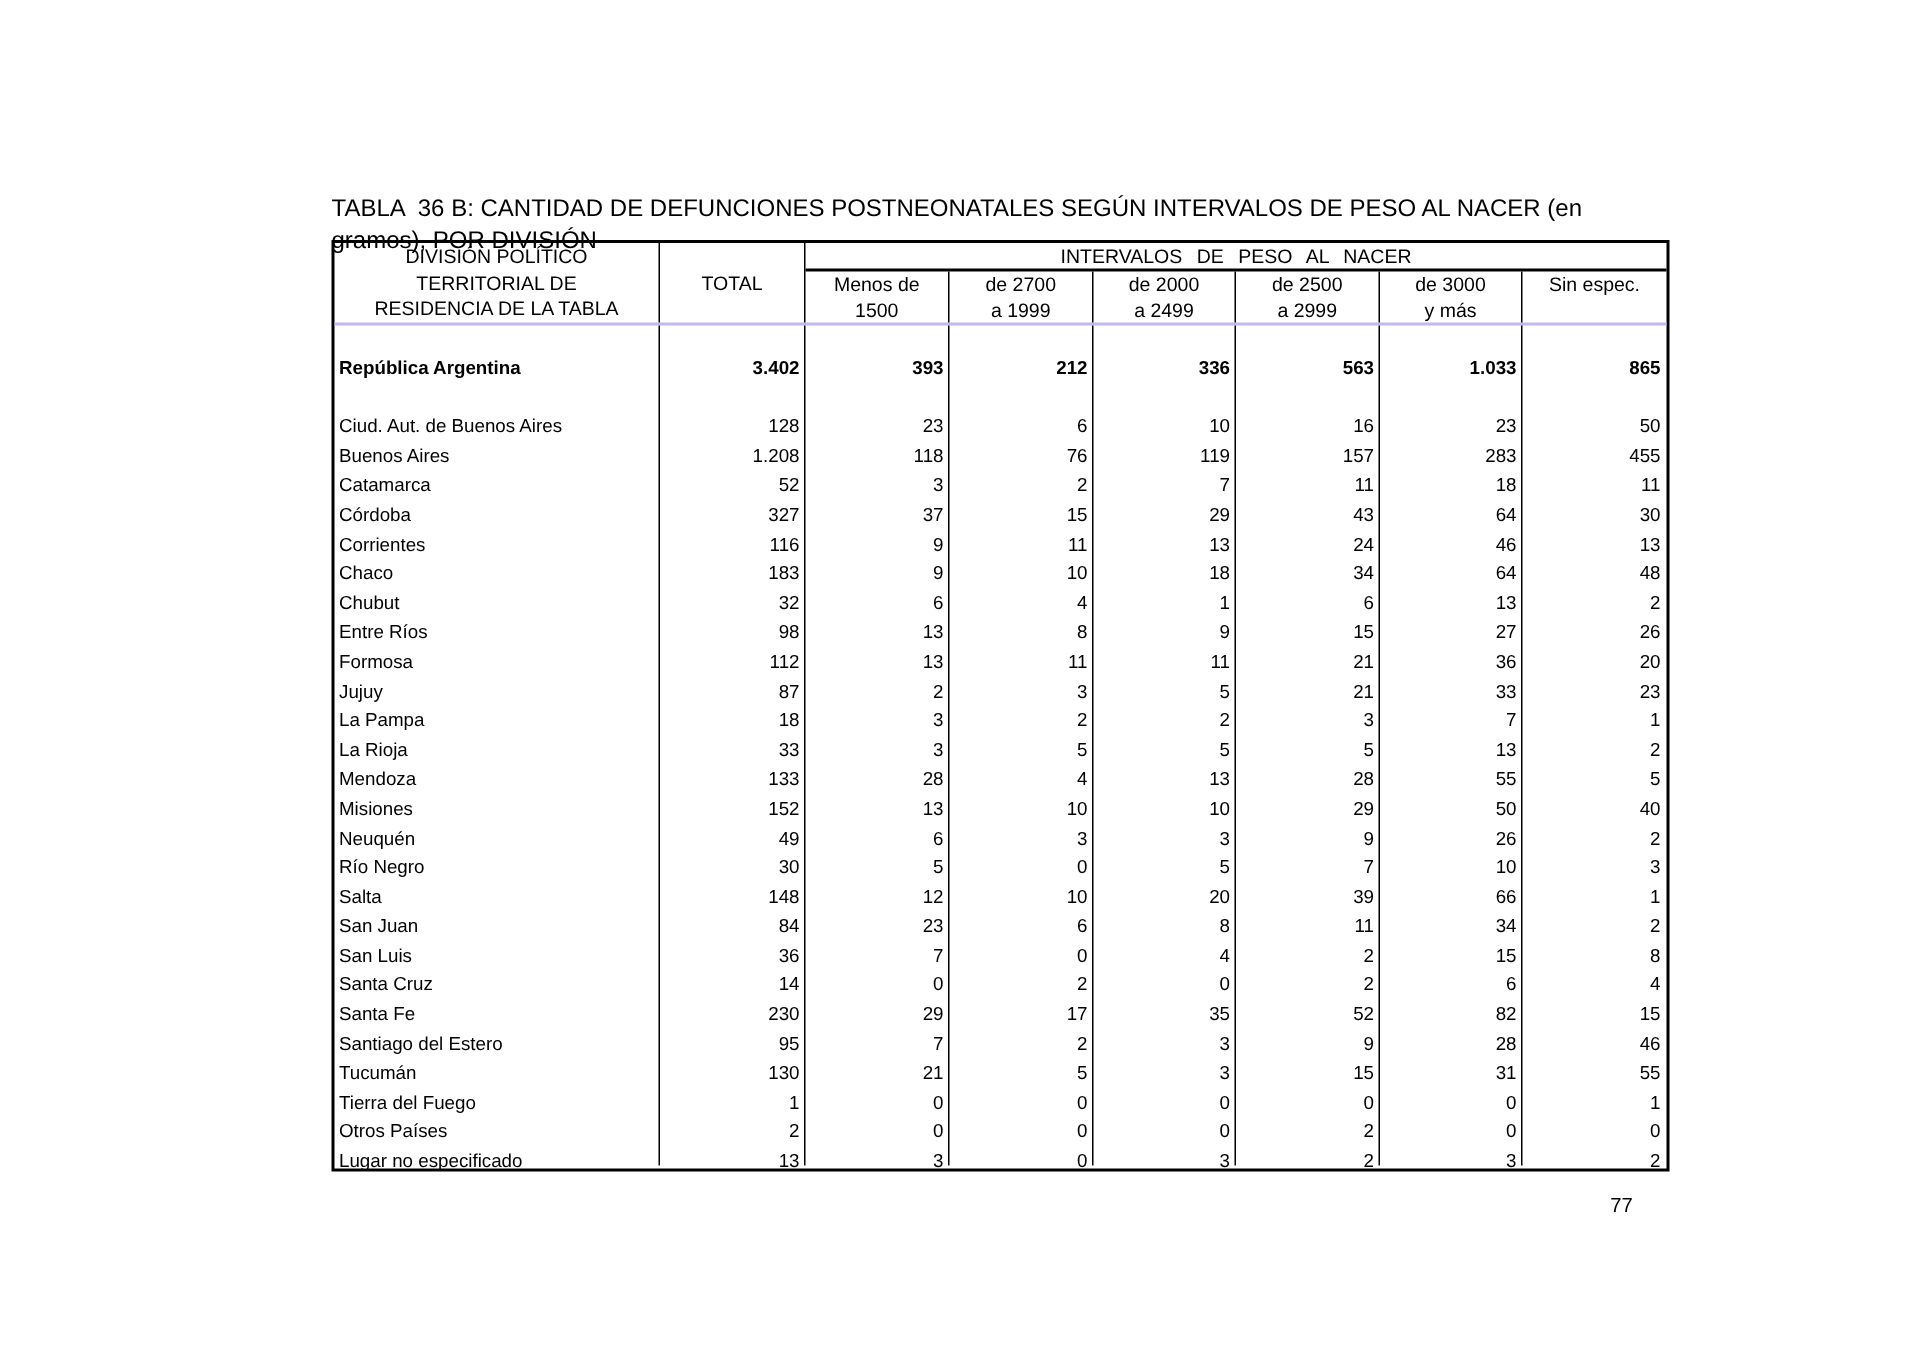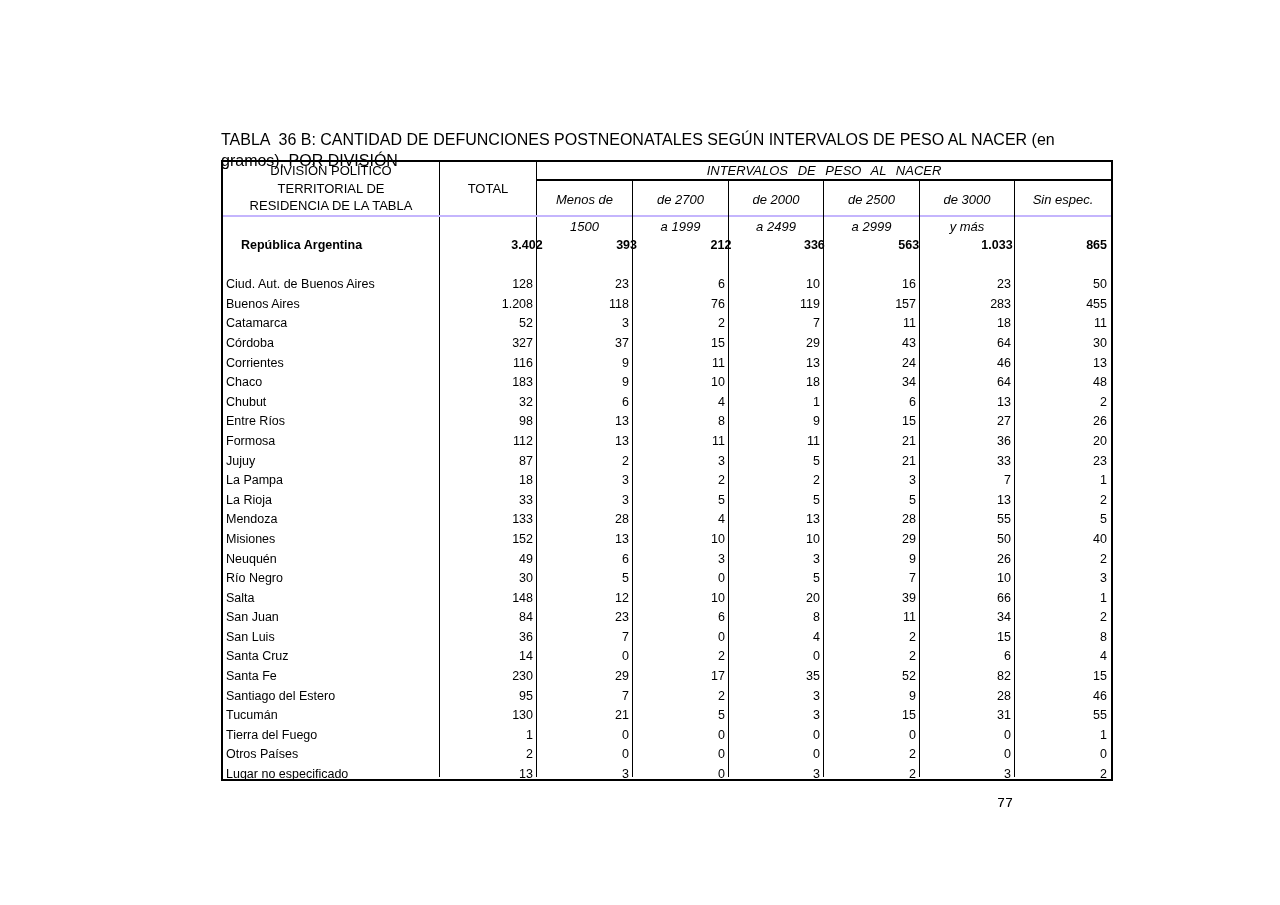--- a/index.html
+++ b/index.html
@@ -34,31 +34,31 @@
     width: 217px;
     border-right: 1px solid #000;
     text-align: center;
   }
   .th-division div { line-height: 17.6px; }
   .th-total {
     width: 97px;
     border-right: 1px solid #000;
     display: flex; align-items: center; justify-content: center;
   }
-  .th-intervals { flex: 1; display: flex; flex-direction: column; font-style: italic; }
+  .th-intervals { flex: 1; display: flex; flex-direction: column; }
   .intervals-title {
     height: 19px;
     line-height: 17px;
     border-bottom: 2px solid #000;
     text-align: center;
     word-spacing: 6px;
   }
   .subheads { flex: 1; display: flex; }
   .subhead { text-align: center; border-right: 1px solid #000; }
-  .subhead div { line-height: 17px; margin-top: 10px; }
+  .subhead div { line-height: 17px; }
   .subhead:nth-child(1) { width: 96px; }
   .subhead:nth-child(2) { width: 96px; }
   .subhead:nth-child(3) { width: 95px; }
   .subhead:nth-child(4) { width: 96px; }
   .subhead:nth-child(5) { width: 95px; }
   .subhead:nth-child(6) { width: 96px; border-right: none; }
   .tbody {
     position: relative;
     height: 560px;
     padding-top: 19px;
@@ -67,39 +67,38 @@
   .vline {
     position: absolute;
     top: 0; bottom: 0;
     width: 1px;
     background: #000;
   }
   .v0 { left: 216px; } .v1 { left: 313px; } .v2 { left: 409px; }
   .v3 { left: 505px; } .v4 { left: 600px; } .v5 { left: 696px; }
   .v6 { left: 791px; }
   .trow { display: flex; height: 19.6px; line-height: 19.6px; position: relative; }
-  .trow.summary { font-weight: bold; margin-left: 15px; }
+  .trow.summary { font-weight: bold; }
   .row-gap { height: 19.6px; }
   .td { overflow: hidden; white-space: nowrap; }
   .td.name { width: 217px; padding-left: 3px; text-align: left; }
   .td.num { text-align: right; padding-right: 4px; }
   .td.c0 { width: 97px; }
   .td.c1 { width: 96px; }
   .td.c2 { width: 96px; }
   .td.c3 { width: 95px; }
   .td.c4 { width: 96px; }
   .td.c5 { width: 95px; }
   .td.c6 { width: 96px; }
   .page-number {
     position: absolute;
-    left: 990px; top: 796px;
+    left: 1066px; top: 796px;
     width: 30px;
     text-align: center;
     font-size: 13.5px;
-    font-family: Liberation Mono, monospace;
   }
 </style>
 </head>
 <body>
 
 <div class="doc-title">
   <div>TABLA  36 B: CANTIDAD DE DEFUNCIONES POSTNEONATALES SEGÚN INTERVALOS DE PESO AL NACER (en gramos), POR DIVISIÓN</div>
 </div>
 
 <div class="stat-table">

